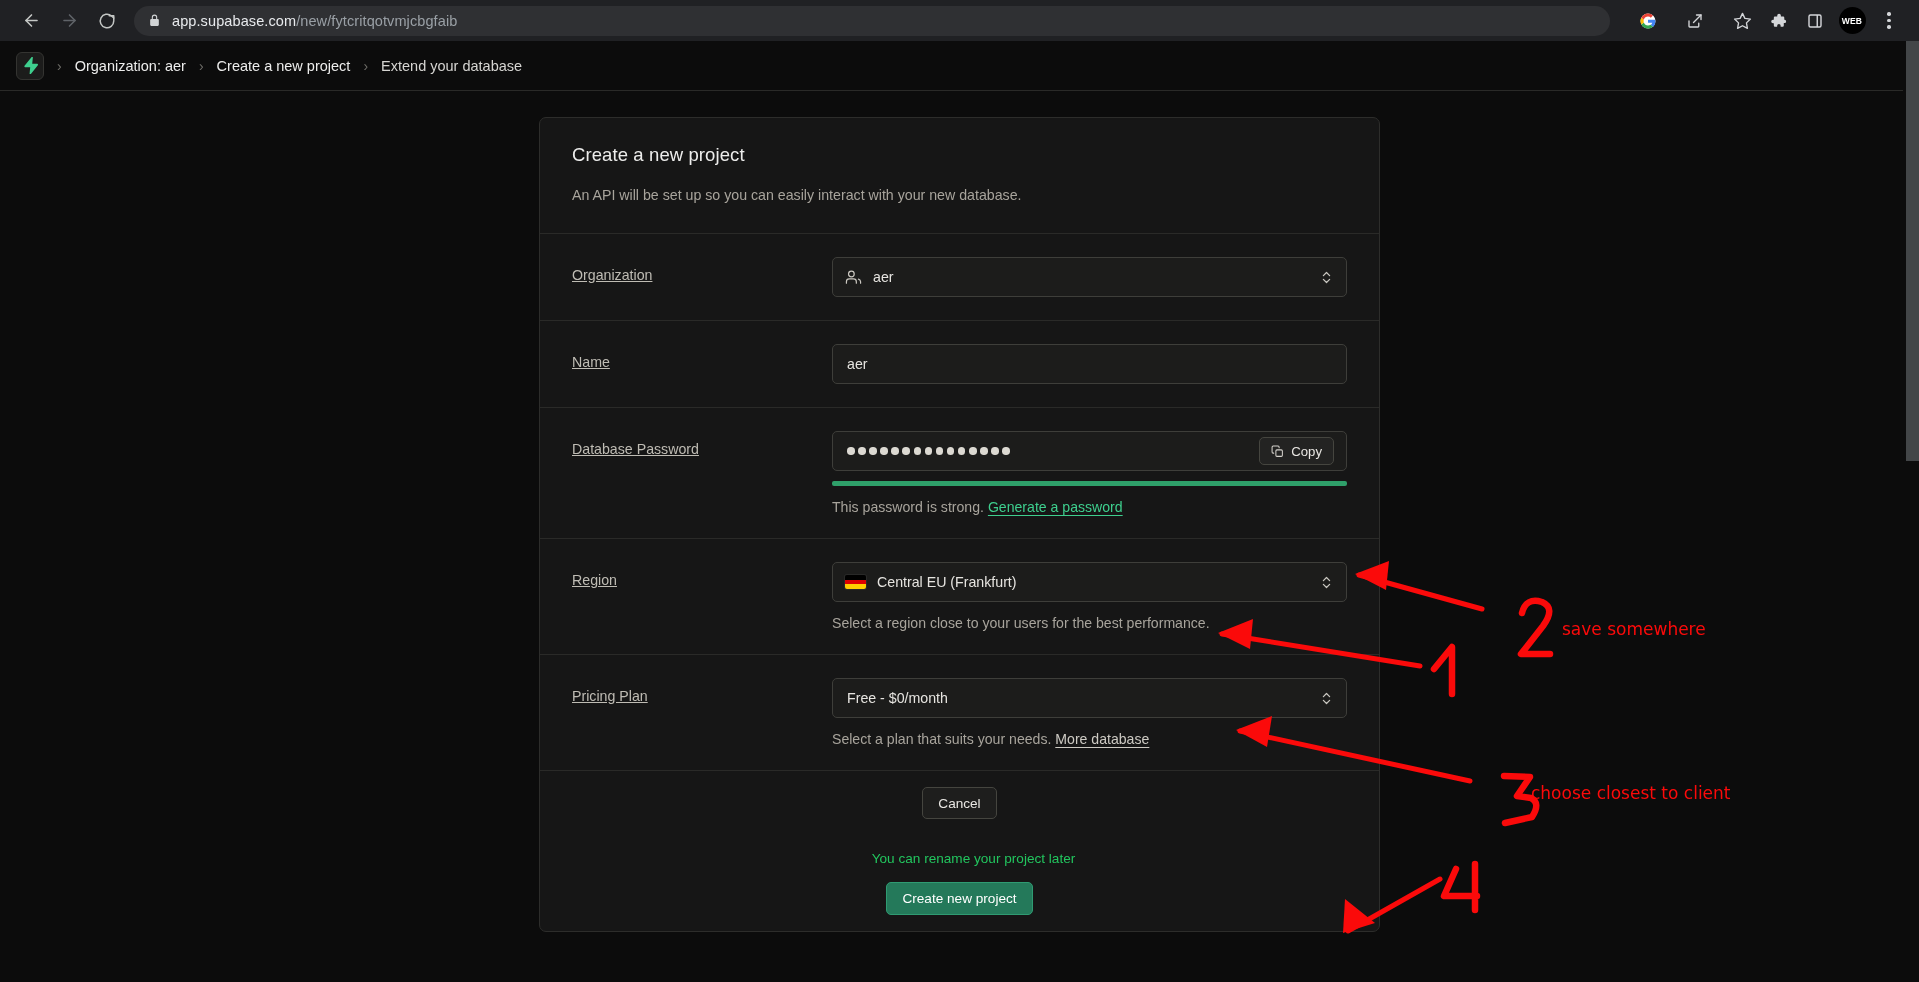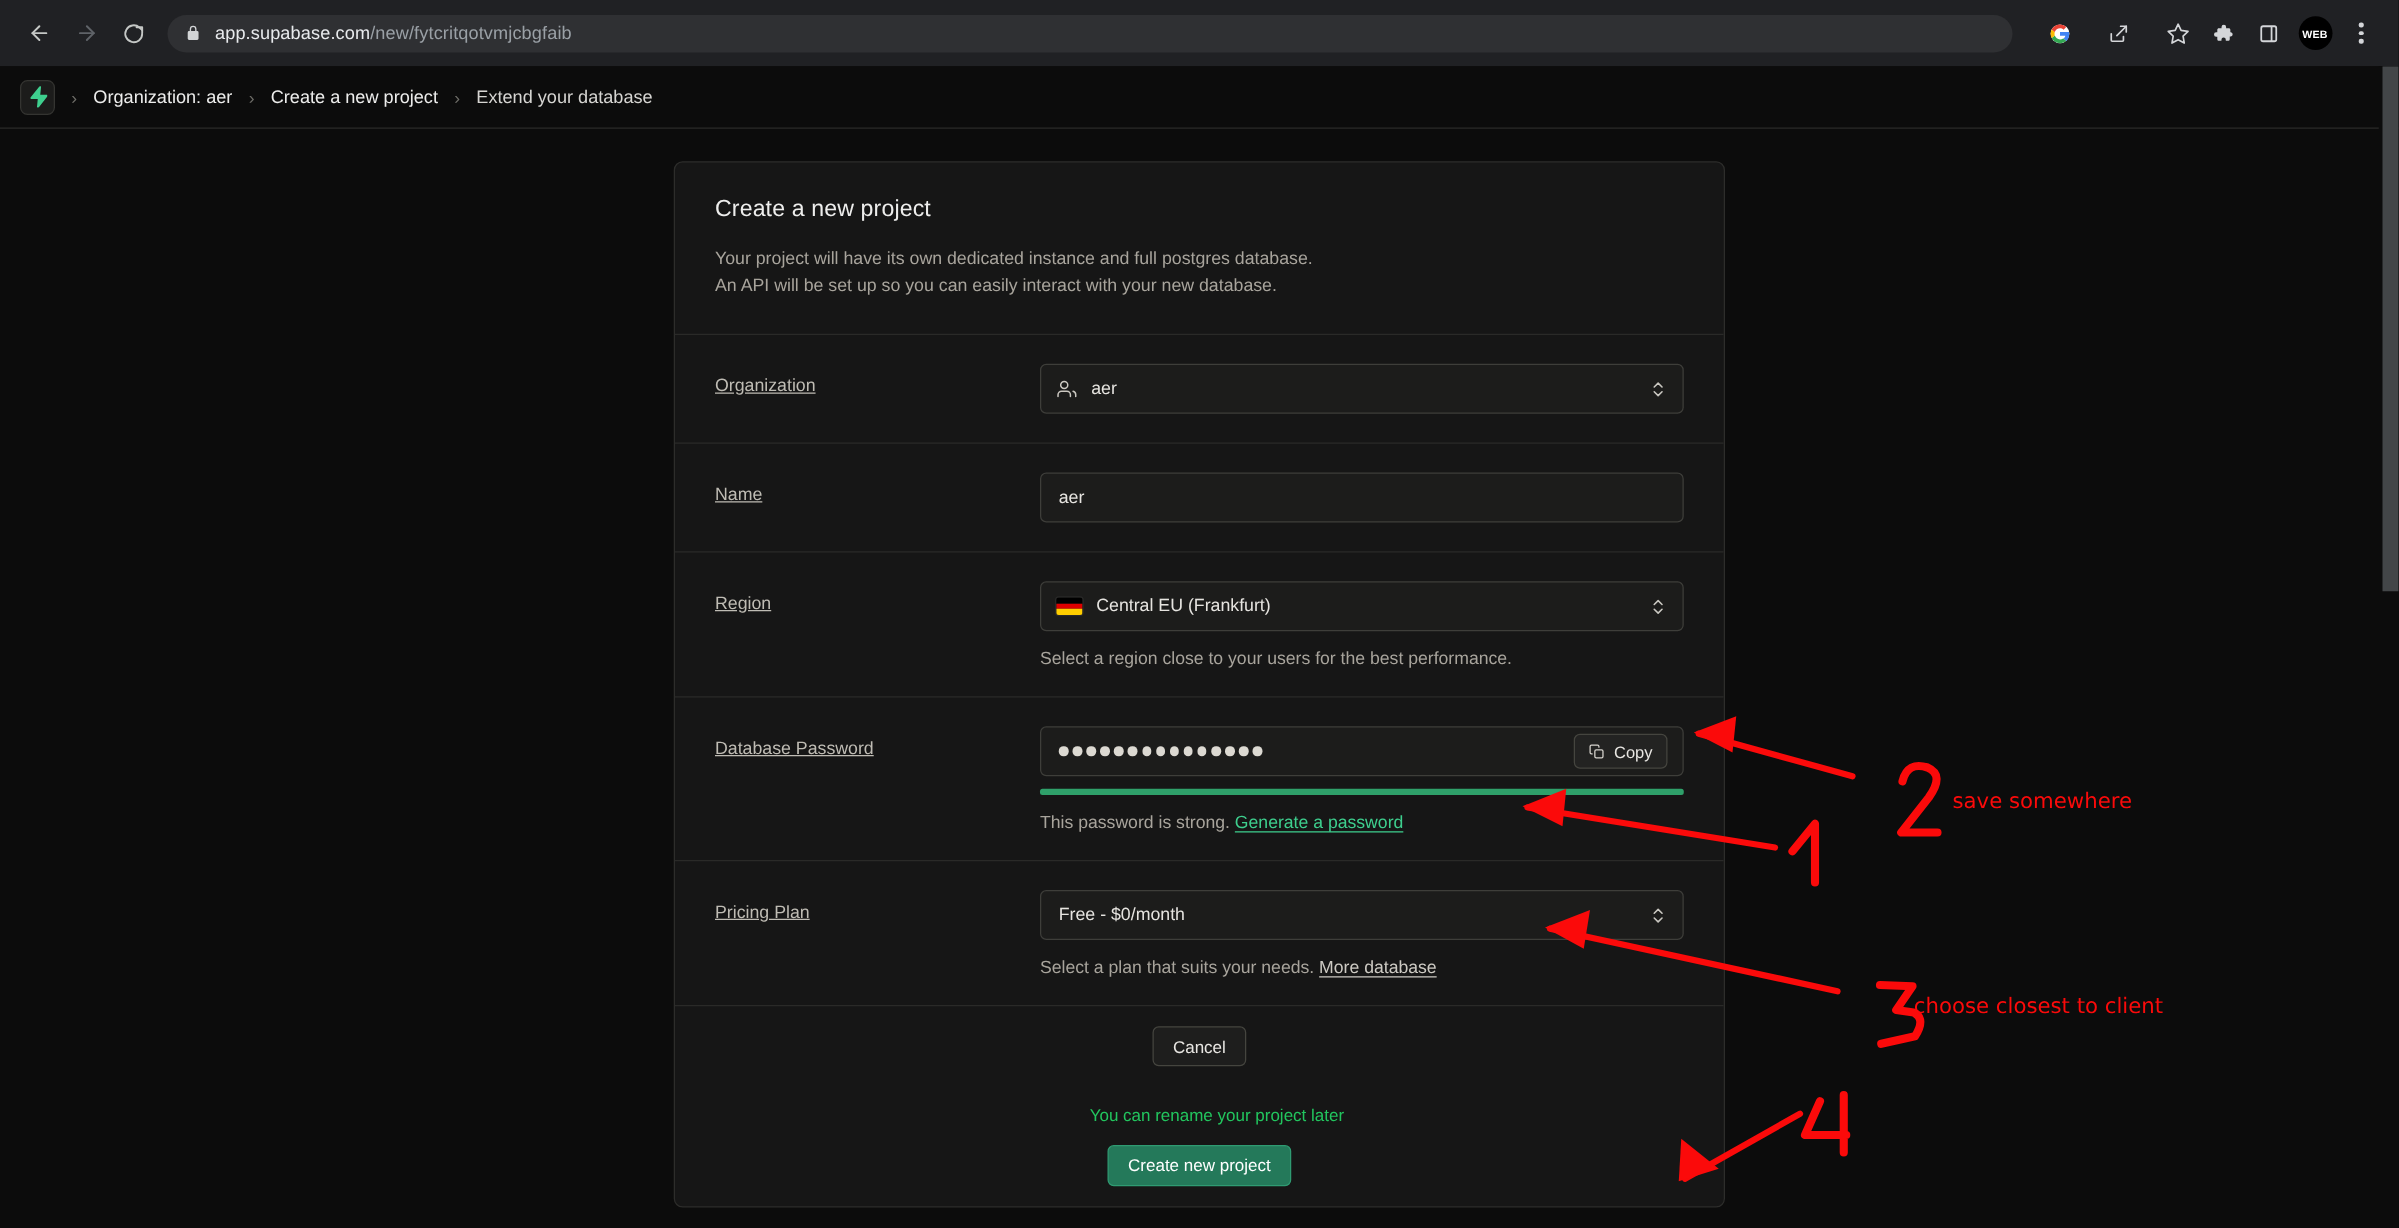--- a/index.html
+++ b/index.html
@@ -5,21 +5,21 @@
   * { box-sizing: border-box; margin: 0; padding: 0; }
   html, body {
     width: 1919px; height: 982px;
     background: #0c0c0c;
     font-family: "Liberation Sans", sans-serif;
     overflow: hidden;
   }
 
   
   .browser-bar {
-    height: 53px;
+    height: 41px;
     background: #202124;
     display: flex;
     align-items: center;
     padding: 0 14px;
     gap: 4px;
   }
   .nav-btn {
     width: 34px; height: 34px;
     display: flex; align-items: center; justify-content: center;
     border-radius: 50%;
@@ -375,21 +375,20 @@
     <span class="crumb-sep">›</span>
     <span class="crumb muted">Extend your database</span>
   </div>
 
   <div class="card-wrap">
     <div class="card">
 
       <div class="card-head">
         <div class="card-title">Create a new project</div>
         <div class="card-desc">
-          <div>Your project will have its own dedicated instance and full postgres database.</div>
           <div>An API will be set up so you can easily interact with your new database.</div>
         </div>
       </div>
 
       <div class="row">
         <div class="row-label">Organization</div>
         <div class="row-field">
           <div class="control">
             <span style="display:flex;color:#cbc8c1;">
               <svg width="17" height="17" viewBox="0 0 24 24" fill="none" stroke="currentColor" stroke-width="1.7" stroke-linecap="round" stroke-linejoin="round">
@@ -412,20 +411,59 @@
       <div class="row">
         <div class="row-label">Name</div>
         <div class="row-field">
           <div class="control plain">
             <span class="val">aer</span>
           </div>
         </div>
       </div>
 
       <div class="row">
+        <div class="row-label">Database Password</div>
+        <div class="row-field">
+          <div class="control">
+            <span class="pw-dots">
+              <i></i>
+                <i></i>
+                <i></i>
+                <i></i>
+                <i></i>
+                <i></i>
+                <i></i>
+                <i></i>
+                <i></i>
+                <i></i>
+                <i></i>
+                <i></i>
+                <i></i>
+                <i></i>
+                <i></i>
+            </span>
+            <span class="copy-btn">
+              <span style="display:flex;color:#d6d3cd;">
+                <svg width="13" height="13" viewBox="0 0 24 24" fill="none" stroke="currentColor" stroke-width="1.9" stroke-linecap="round" stroke-linejoin="round">
+                    <rect x="9" y="9" width="12" height="12" rx="2"></rect>
+                    <path d="M5 15H4a2 2 0 0 1-2-2V4a2 2 0 0 1 2-2h9a2 2 0 0 1 2 2v1"></path>
+                  </svg>
+              </span>
+              <span>Copy</span>
+            </span>
+          </div>
+          <div class="strength-bar"></div>
+          <div class="helper">
+            <span>This password is strong.</span>
+            <a class="link-green" href="#">Generate a password</a>
+          </div>
+        </div>
+      </div>
+
+      <div class="row">
         <div class="row-label">Region</div>
         <div class="row-field">
           <div class="control">
             <span class="flag-de">
                 <i class="b"></i>
                 <i class="r"></i>
                 <i class="y"></i>
               </span>
             <span class="val">Central EU (Frankfurt)</span>
             <span class="chev-ud">
@@ -433,59 +471,20 @@
                   <polyline points="7 15 12 20 17 15"></polyline>
                   <polyline points="7 9 12 4 17 9"></polyline>
                 </svg>
             </span>
           </div>
           <div class="helper">Select a region close to your users for the best performance.</div>
         </div>
       </div>
 
       <div class="row">
-        <div class="row-label">Database Password</div>
-        <div class="row-field">
-          <div class="control">
-            <span class="pw-dots">
-              <i></i>
-                <i></i>
-                <i></i>
-                <i></i>
-                <i></i>
-                <i></i>
-                <i></i>
-                <i></i>
-                <i></i>
-                <i></i>
-                <i></i>
-                <i></i>
-                <i></i>
-                <i></i>
-                <i></i>
-            </span>
-            <span class="copy-btn">
-              <span style="display:flex;color:#d6d3cd;">
-                <svg width="13" height="13" viewBox="0 0 24 24" fill="none" stroke="currentColor" stroke-width="1.9" stroke-linecap="round" stroke-linejoin="round">
-                    <rect x="9" y="9" width="12" height="12" rx="2"></rect>
-                    <path d="M5 15H4a2 2 0 0 1-2-2V4a2 2 0 0 1 2-2h9a2 2 0 0 1 2 2v1"></path>
-                  </svg>
-              </span>
-              <span>Copy</span>
-            </span>
-          </div>
-          <div class="strength-bar"></div>
-          <div class="helper">
-            <span>This password is strong.</span>
-            <a class="link-green" href="#">Generate a password</a>
-          </div>
-        </div>
-      </div>
-
-      <div class="row">
         <div class="row-label">Pricing Plan</div>
         <div class="row-field">
           <div class="control">
             <span class="val" style="padding-left:2px;">Free - $0/month</span>
             <span class="chev-ud">
               <svg width="15" height="15" viewBox="0 0 24 24" fill="none" stroke="currentColor" stroke-width="2" stroke-linecap="round" stroke-linejoin="round">
                   <polyline points="7 15 12 20 17 15"></polyline>
                   <polyline points="7 9 12 4 17 9"></polyline>
                 </svg>
             </span>

